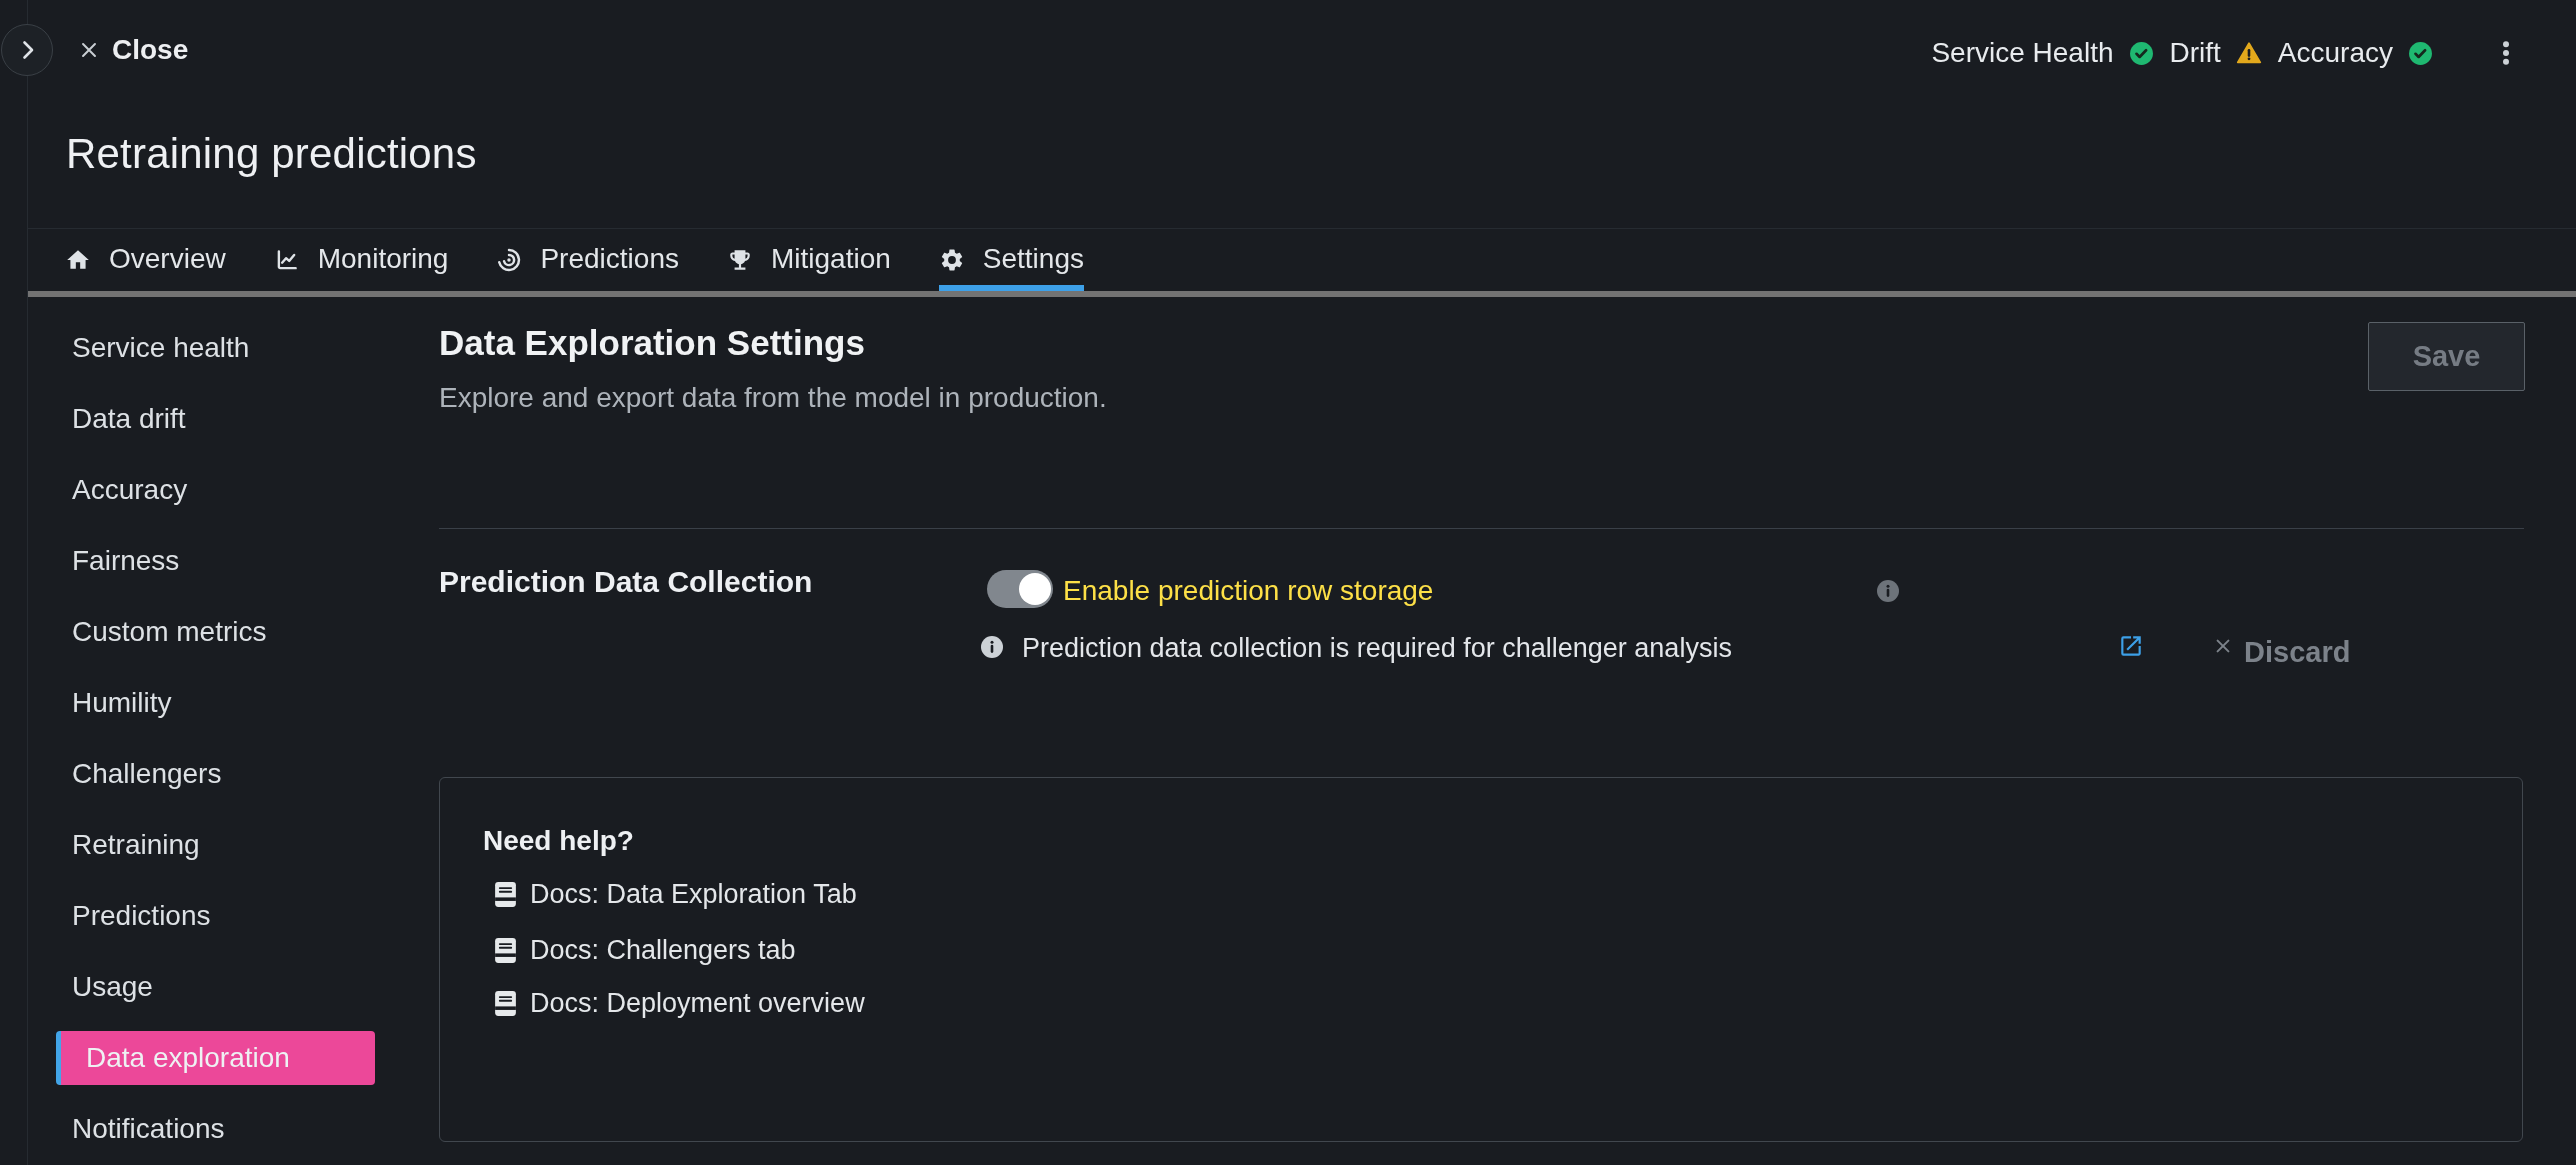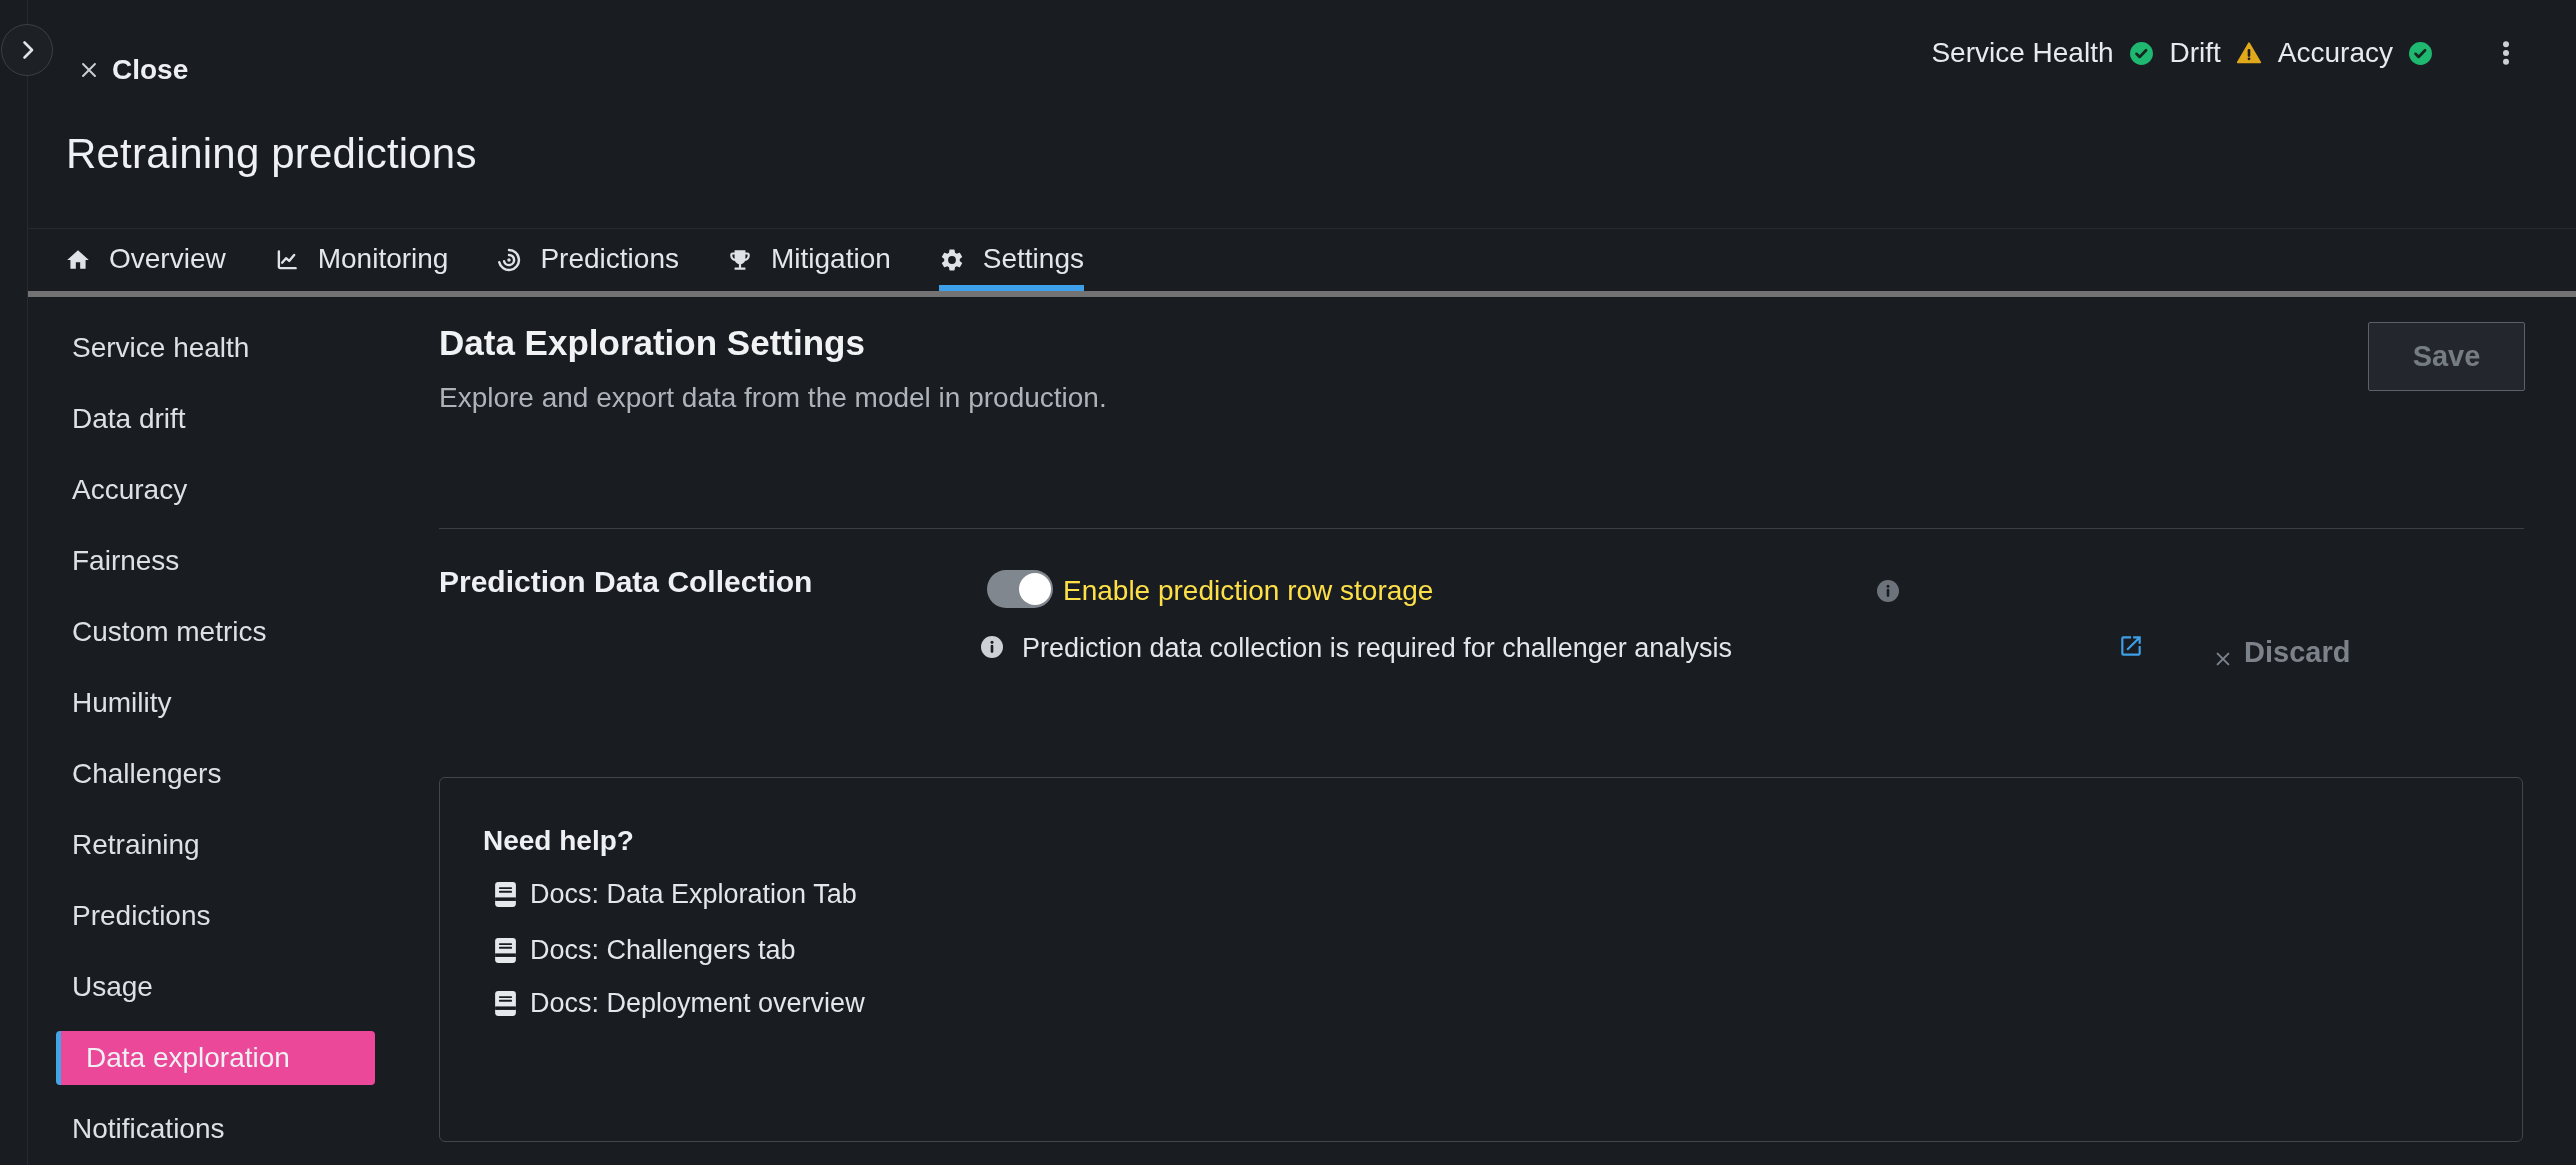--- a/index.html
+++ b/index.html
@@ -14,21 +14,21 @@
   
   .rail-line{position:absolute;left:27px;top:0;width:1px;height:1165px;background:#262b31;}
   .expand-btn{
     position:absolute;left:1px;top:24px;width:52px;height:52px;border-radius:50%;
     background:#1d2126;border:1.5px solid #3a4046;display:flex;align-items:center;justify-content:center;
     padding:0;cursor:pointer;z-index:6;
   }
 
   
   .topbar{position:absolute;left:28px;top:0;right:0;height:228px;}
-  .close-btn{position:absolute;left:50px;top:34px;display:flex;align-items:center;gap:12px;cursor:pointer;margin-top:20px;}
+  .close-btn{position:absolute;left:50px;top:34px;display:flex;align-items:center;gap:12px;cursor:pointer;}
   .close-label{font-size:28px;font-weight:700;color:#edeff2;}
   .page-title{position:absolute;left:38px;top:130px;margin:0;font-size:42px;font-weight:500;color:#eef0f3;line-height:48px;letter-spacing:0.2px;}
   .status{position:absolute;right:55px;top:33px;height:40px;display:flex;align-items:center;gap:16px;}
   .chip{display:flex;align-items:center;gap:15px;cursor:pointer;}
   .chip .st-label{font-size:28px;color:#e8ebee;}
   .kebab{margin-left:42px;width:30px;height:40px;display:flex;align-items:center;justify-content:center;cursor:pointer;background:none;border:none;padding:0;}
 
   
   .tabbar{
     position:absolute;left:28px;top:228px;right:0;height:69px;
@@ -46,21 +46,21 @@
     margin:0 0 17px 14px;width:319px;height:54px;box-sizing:border-box;
     display:flex;align-items:center;border-left:5px solid transparent;padding-left:25px;
     border-radius:4px;cursor:pointer;font-size:28px;color:#dde1e5;
   }
   .side-item.active{background:#ec4899;border-left-color:#42a5e8;color:#eef1f3;margin-left:28px;}
 
   
   .main{position:absolute;left:437px;top:297px;width:2091px;height:868px;}
   .sec-title{position:absolute;left:2px;top:26px;margin:0;font-size:35px;font-weight:700;color:#f0f2f4;line-height:40px;}
   .sec-sub{position:absolute;left:2px;top:85px;margin:0;font-size:28px;color:#adb3ba;line-height:32px;}
-  .discard-row{position:absolute;left:1776px;top:339px;display:flex;align-items:flex-end;gap:11px;cursor:pointer;}
+  .discard-row{position:absolute;left:1776px;top:339px;display:flex;align-items:flex-start;gap:11px;cursor:pointer;}
   .discard-row .d-label{font-size:29px;font-weight:700;color:#7c828a;}
   .save-btn{
     position:absolute;left:1931px;top:25px;width:157px;height:69px;border-radius:2px;
     background:#23272d;border:1.5px solid #5a6168;color:#767c84;font-size:29px;font-weight:700;
     font-family:"Liberation Sans", sans-serif;cursor:pointer;
   }
   .divider{position:absolute;left:2px;top:231px;width:2085px;height:1px;background:#3a4048;}
   .plabel{position:absolute;left:2px;top:269px;font-size:30px;font-weight:700;color:#eef0f3;line-height:32px;}
   .toggle{
     position:absolute;left:550px;top:273px;width:66px;height:38px;border-radius:19px;background:#81878e;cursor:pointer;

